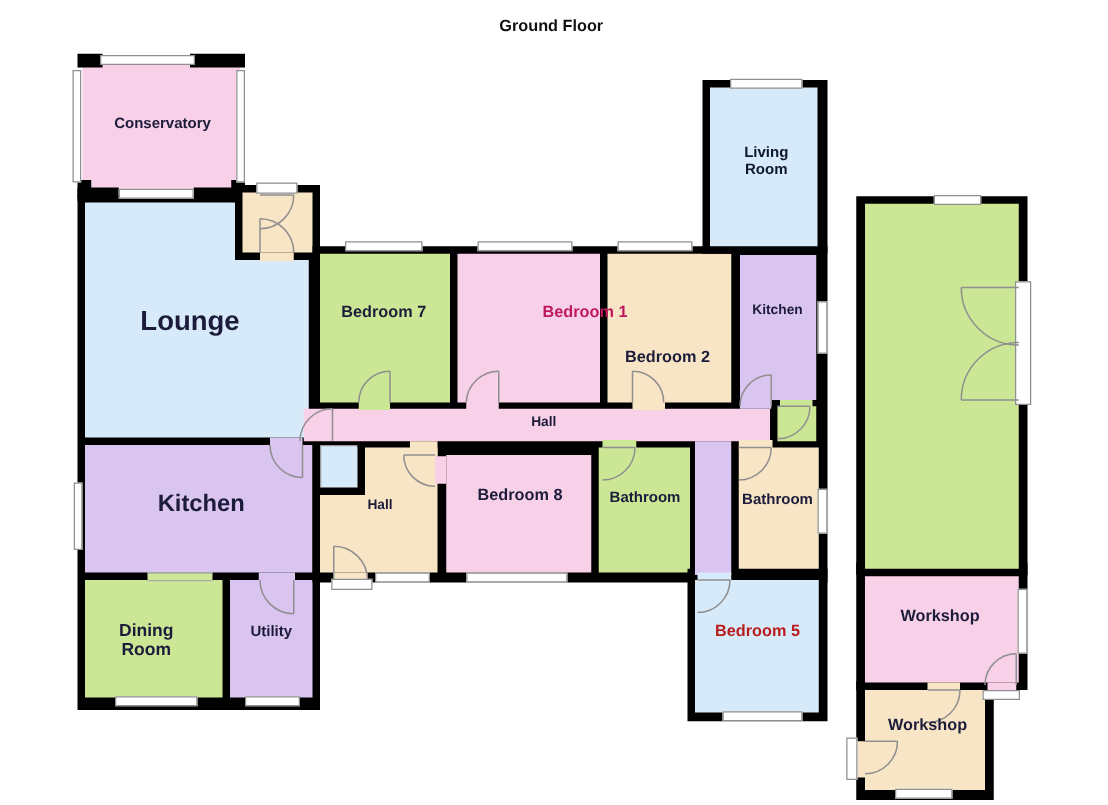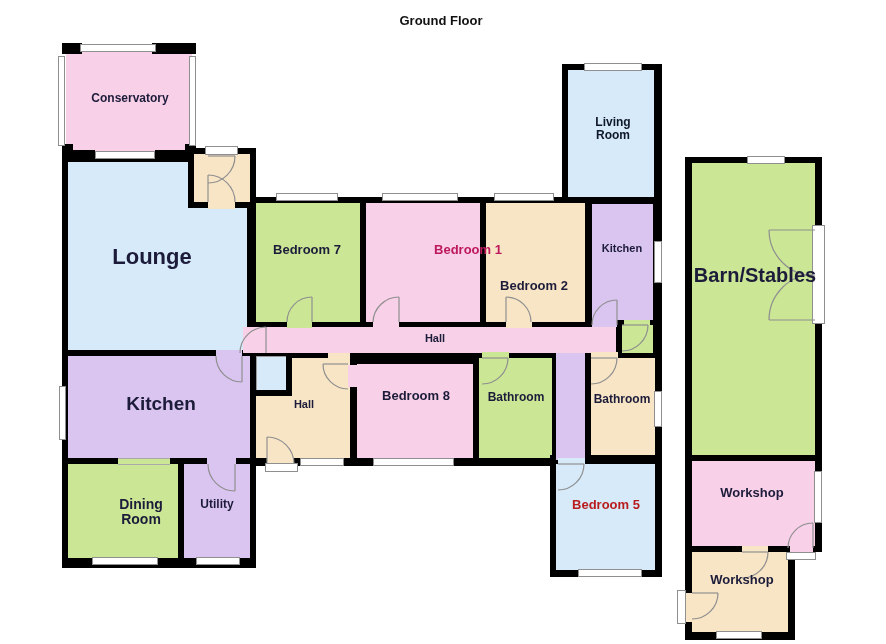--- a/index.html
+++ b/index.html
@@ -143,31 +143,30 @@
       <line x1="813" y1="548" x2="813" y2="523" stroke="#8f8f8f" stroke-width="1.2"></line>
       <path d="M813,523 A25,25 0 0 0 788,548" fill="none" stroke="#8f8f8f" stroke-width="1.2"></path>
       <line x1="742" y1="552" x2="768" y2="552" stroke="#8f8f8f" stroke-width="1.2"></line>
       <path d="M768,552 A26,26 0 0 1 742,578" fill="none" stroke="#8f8f8f" stroke-width="1.2"></path>
       <line x1="692" y1="593" x2="718" y2="593" stroke="#8f8f8f" stroke-width="1.2"></line>
       <path d="M718,593 A26,26 0 0 1 692,619" fill="none" stroke="#8f8f8f" stroke-width="1.2"></path>
     </svg>
 <span class="room-label" style="left: 130px; top: 99px; font-size: 12px; color: rgb(28, 28, 58);">Conservatory</span>
     <span class="room-label" style="left: 152px; top: 257px; font-size: 22px; color: rgb(28, 28, 58);">Lounge</span>
     <span class="room-label" style="left: 161px; top: 404px; font-size: 19px; color: rgb(28, 28, 58);">Kitchen</span>
-    <span class="room-label" style="left: 141px; top: 512px; font-size: 14px; color: rgb(28, 28, 58);">Dining
+    <span class="room-label" style="left: 117px; top: 512px; font-size: 14px; color: rgb(28, 28, 58);">Dining
 Room</span>
     <span class="room-label" style="left: 217px; top: 505px; font-size: 12px; color: rgb(28, 28, 58);">Utility</span>
     <span class="room-label" style="left: 307px; top: 250px; font-size: 13px; color: rgb(28, 28, 58);">Bedroom 7</span>
     <span class="room-label" style="left: 424px; top: 250px; font-size: 13px; color: #be185d; margin-left: 44px;">Bedroom 1</span>
     <span class="room-label" style="left: 534px; top: 250px; font-size: 13px; color: rgb(28, 28, 58); margin-top: 36px;">Bedroom 2</span>
     <span class="room-label" style="left: 613px; top: 129px; font-size: 12px; color: #0f172a;">Living
 Room</span>
     <span class="room-label" style="left: 622px; top: 248px; font-size: 11px; color: rgb(28, 28, 58);">Kitchen</span>
     <span class="room-label" style="left: 435px; top: 338px; font-size: 11px; color: rgb(28, 28, 58);">Hall</span>
     <span class="room-label" style="left: 304px; top: 404px; font-size: 11px; color: rgb(28, 28, 58);">Hall</span>
     <span class="room-label" style="left: 416px; top: 396px; font-size: 13px; color: rgb(28, 28, 58);">Bedroom 8</span>
     <span class="room-label" style="left: 516px; top: 398px; font-size: 12px; color: rgb(28, 28, 58);">Bathroom</span>
     <span class="room-label" style="left: 622px; top: 400px; font-size: 12px; color: rgb(28, 28, 58);">Bathroom</span>
     <span class="room-label" style="left: 606px; top: 505px; font-size: 13px; color: #b91c1c;">Bedroom 5</span>
-    <span class="room-label" style="left: 755px; top: 275px; font-size: 20px; color: rgb(28, 28, 58);">Barn/Stables</span>
     <span class="room-label" style="left: 752px; top: 493px; font-size: 13px; color: rgb(28, 28, 58);">Workshop</span>
     <span class="room-label" style="left: 742px; top: 580px; font-size: 13px; color: rgb(28, 28, 58);">Workshop</span>
   </div>
 
 </body></html>

